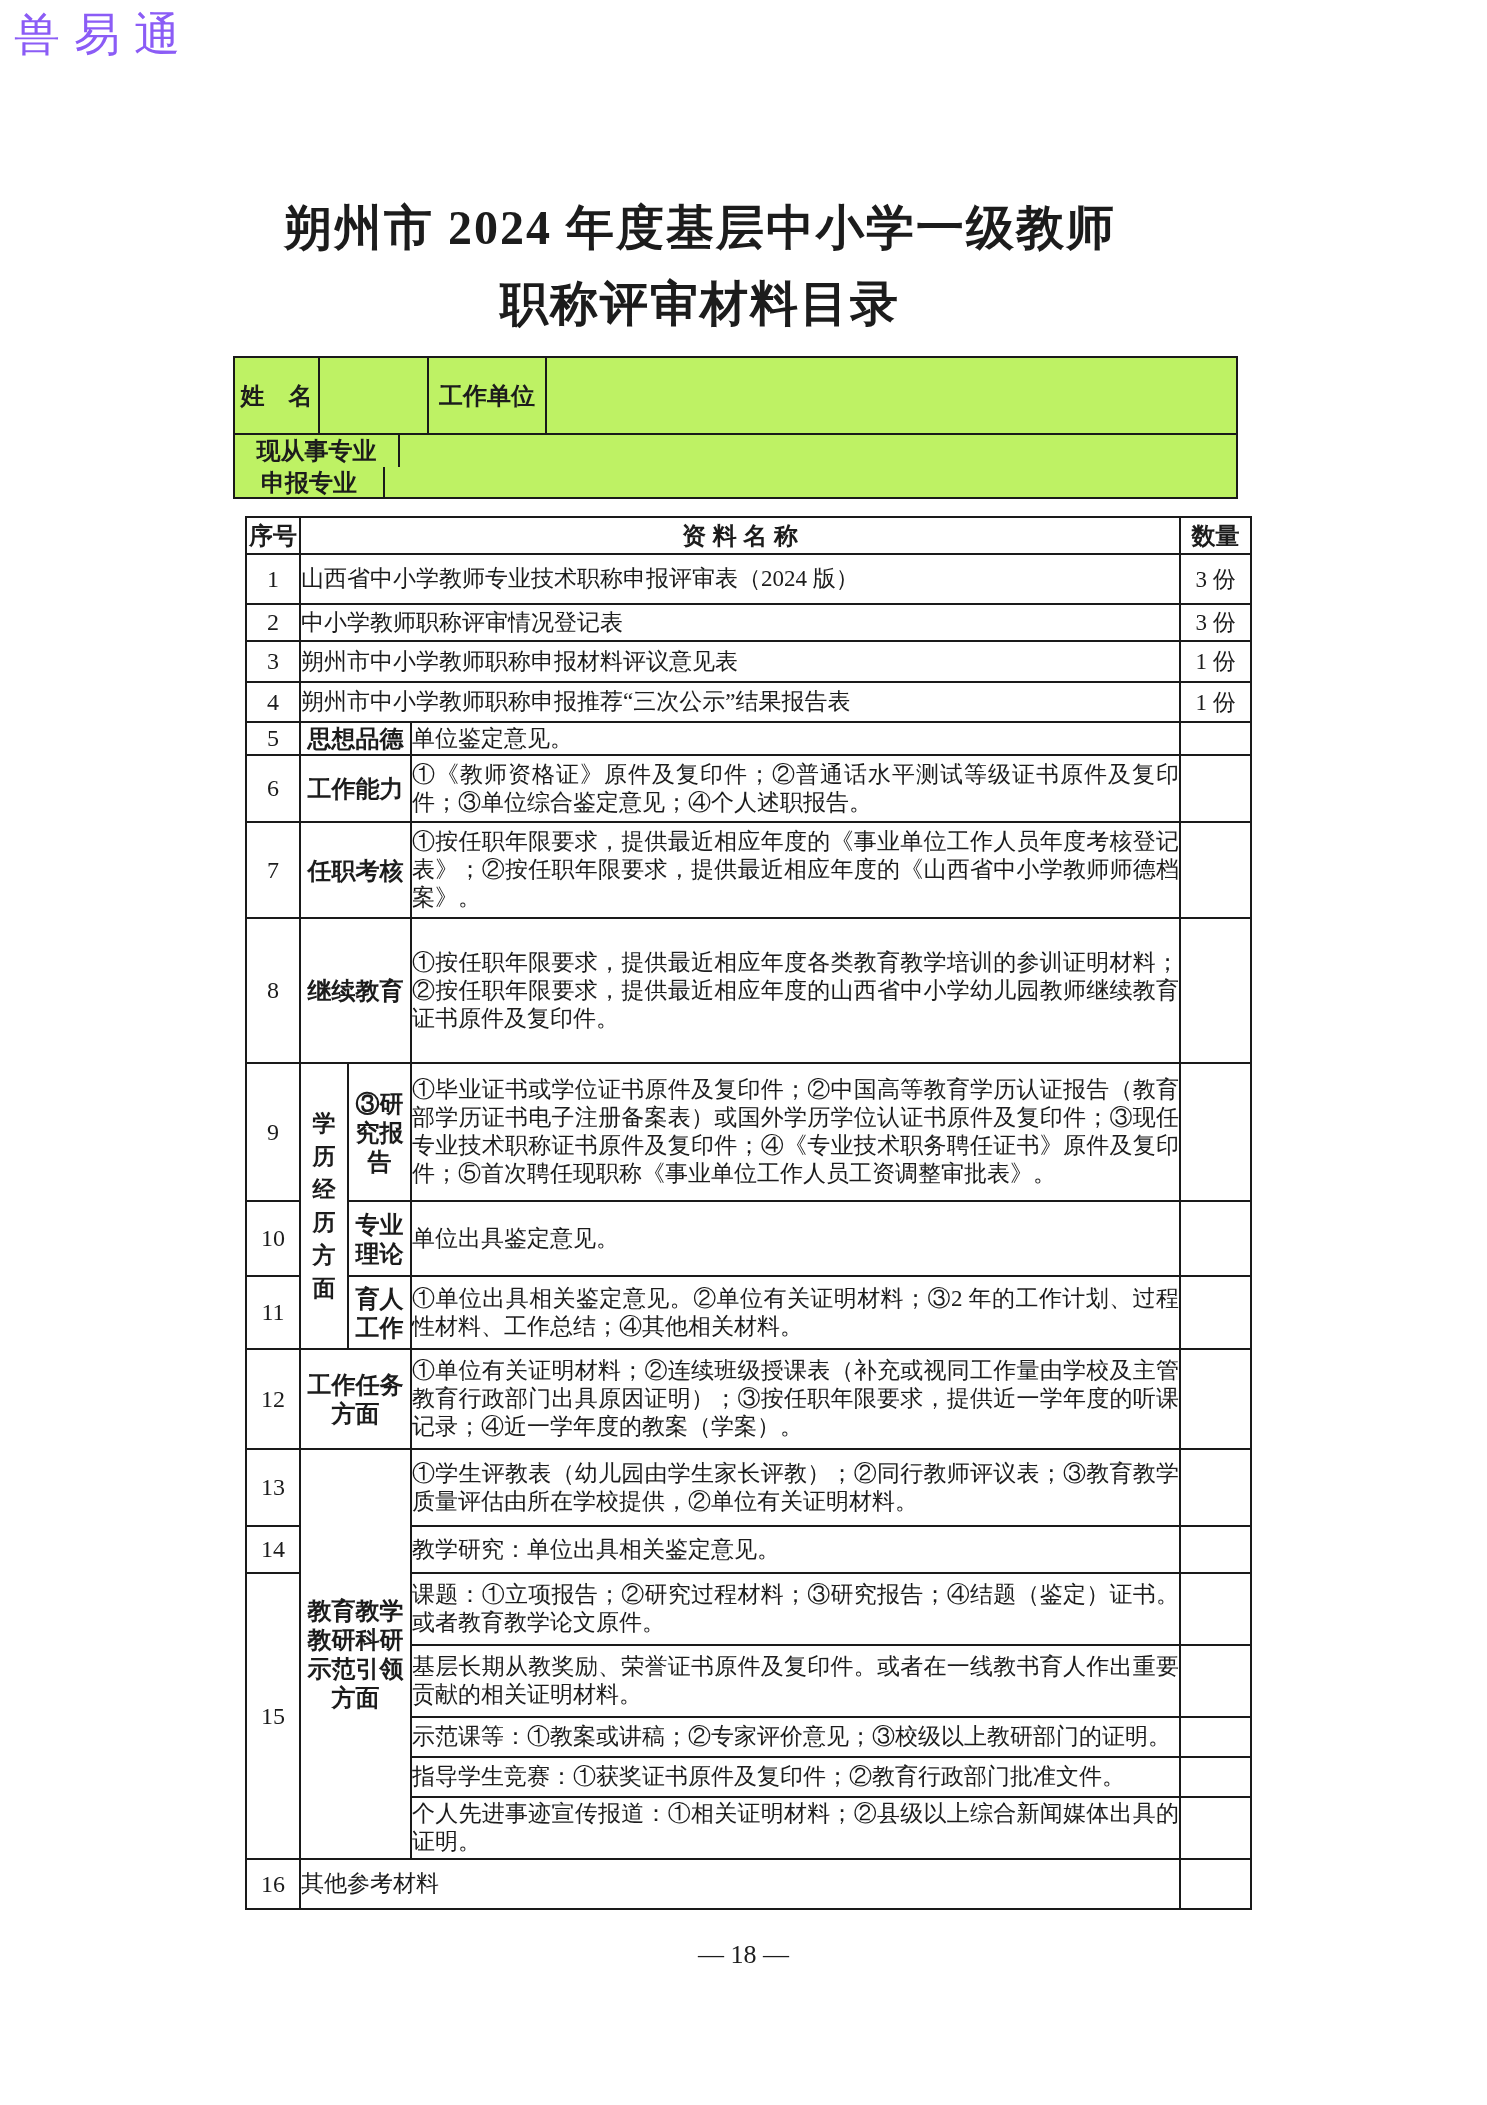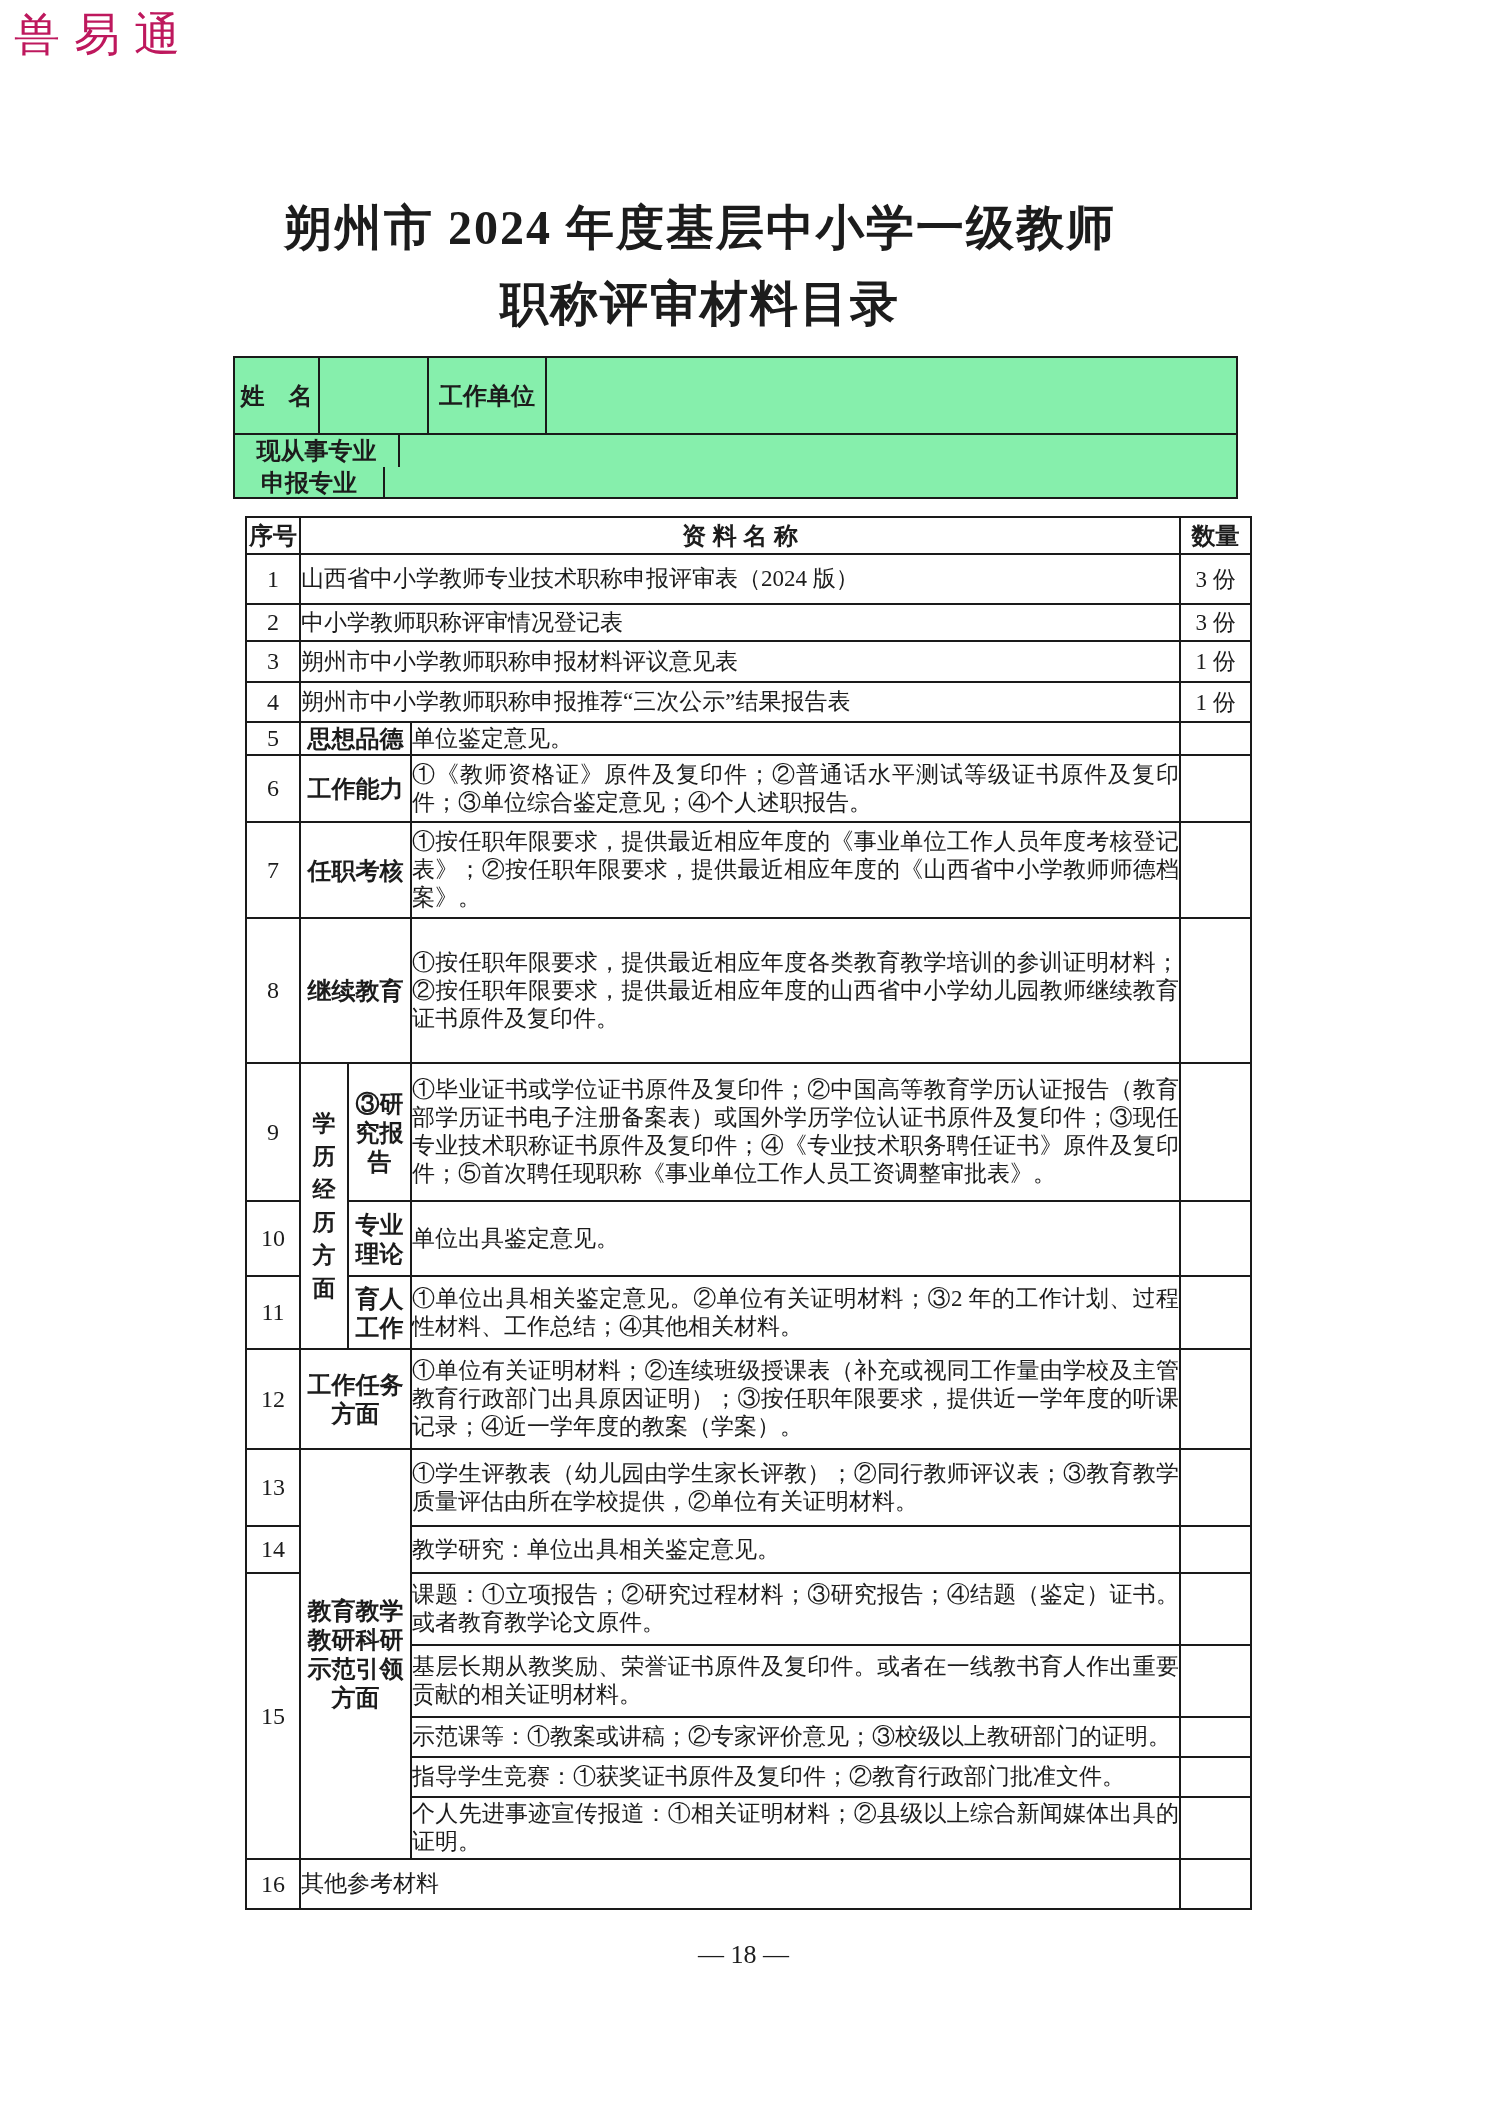--- a/index.html
+++ b/index.html
@@ -8,37 +8,37 @@
     width:1487px;height:2105px;
     background:#ffffff;
     margin:0 auto;
     overflow:hidden;
     font-family:"Liberation Serif", serif;
     color:#1c1c1c;
   }
   .watermark{
     position:absolute;left:14px;top:4px;
     font-size:46px;letter-spacing:14px;
-    color:#be185d;
+    color:#8b5cf6;
     font-family:"Liberation Serif", serif;
   }
   .title{
     position:absolute;left:0;top:190px;width:1400px;
     text-align:center;
     font-weight:bold;
     font-size:48px;line-height:76px;
     font-family:"Liberation Serif", serif;
     letter-spacing:2px;
   }
   
   .info-table{
     position:absolute;left:233px;top:356px;width:1005px;
     border:2px solid #1a1a1a;
     box-sizing:border-box;
-    background:#86efac;
+    background:#bef264;
   }
   .irow{display:flex;}
   .irow + .irow{border-top:2px solid #1a1a1a;flex-direction:column;}
   .icell{
     box-sizing:border-box;
     border-right:2px solid #1a1a1a;
     display:flex;align-items:center;justify-content:center;
   }
   .icell:last-child{border-right:none;flex:1;}
   .ilabel{

